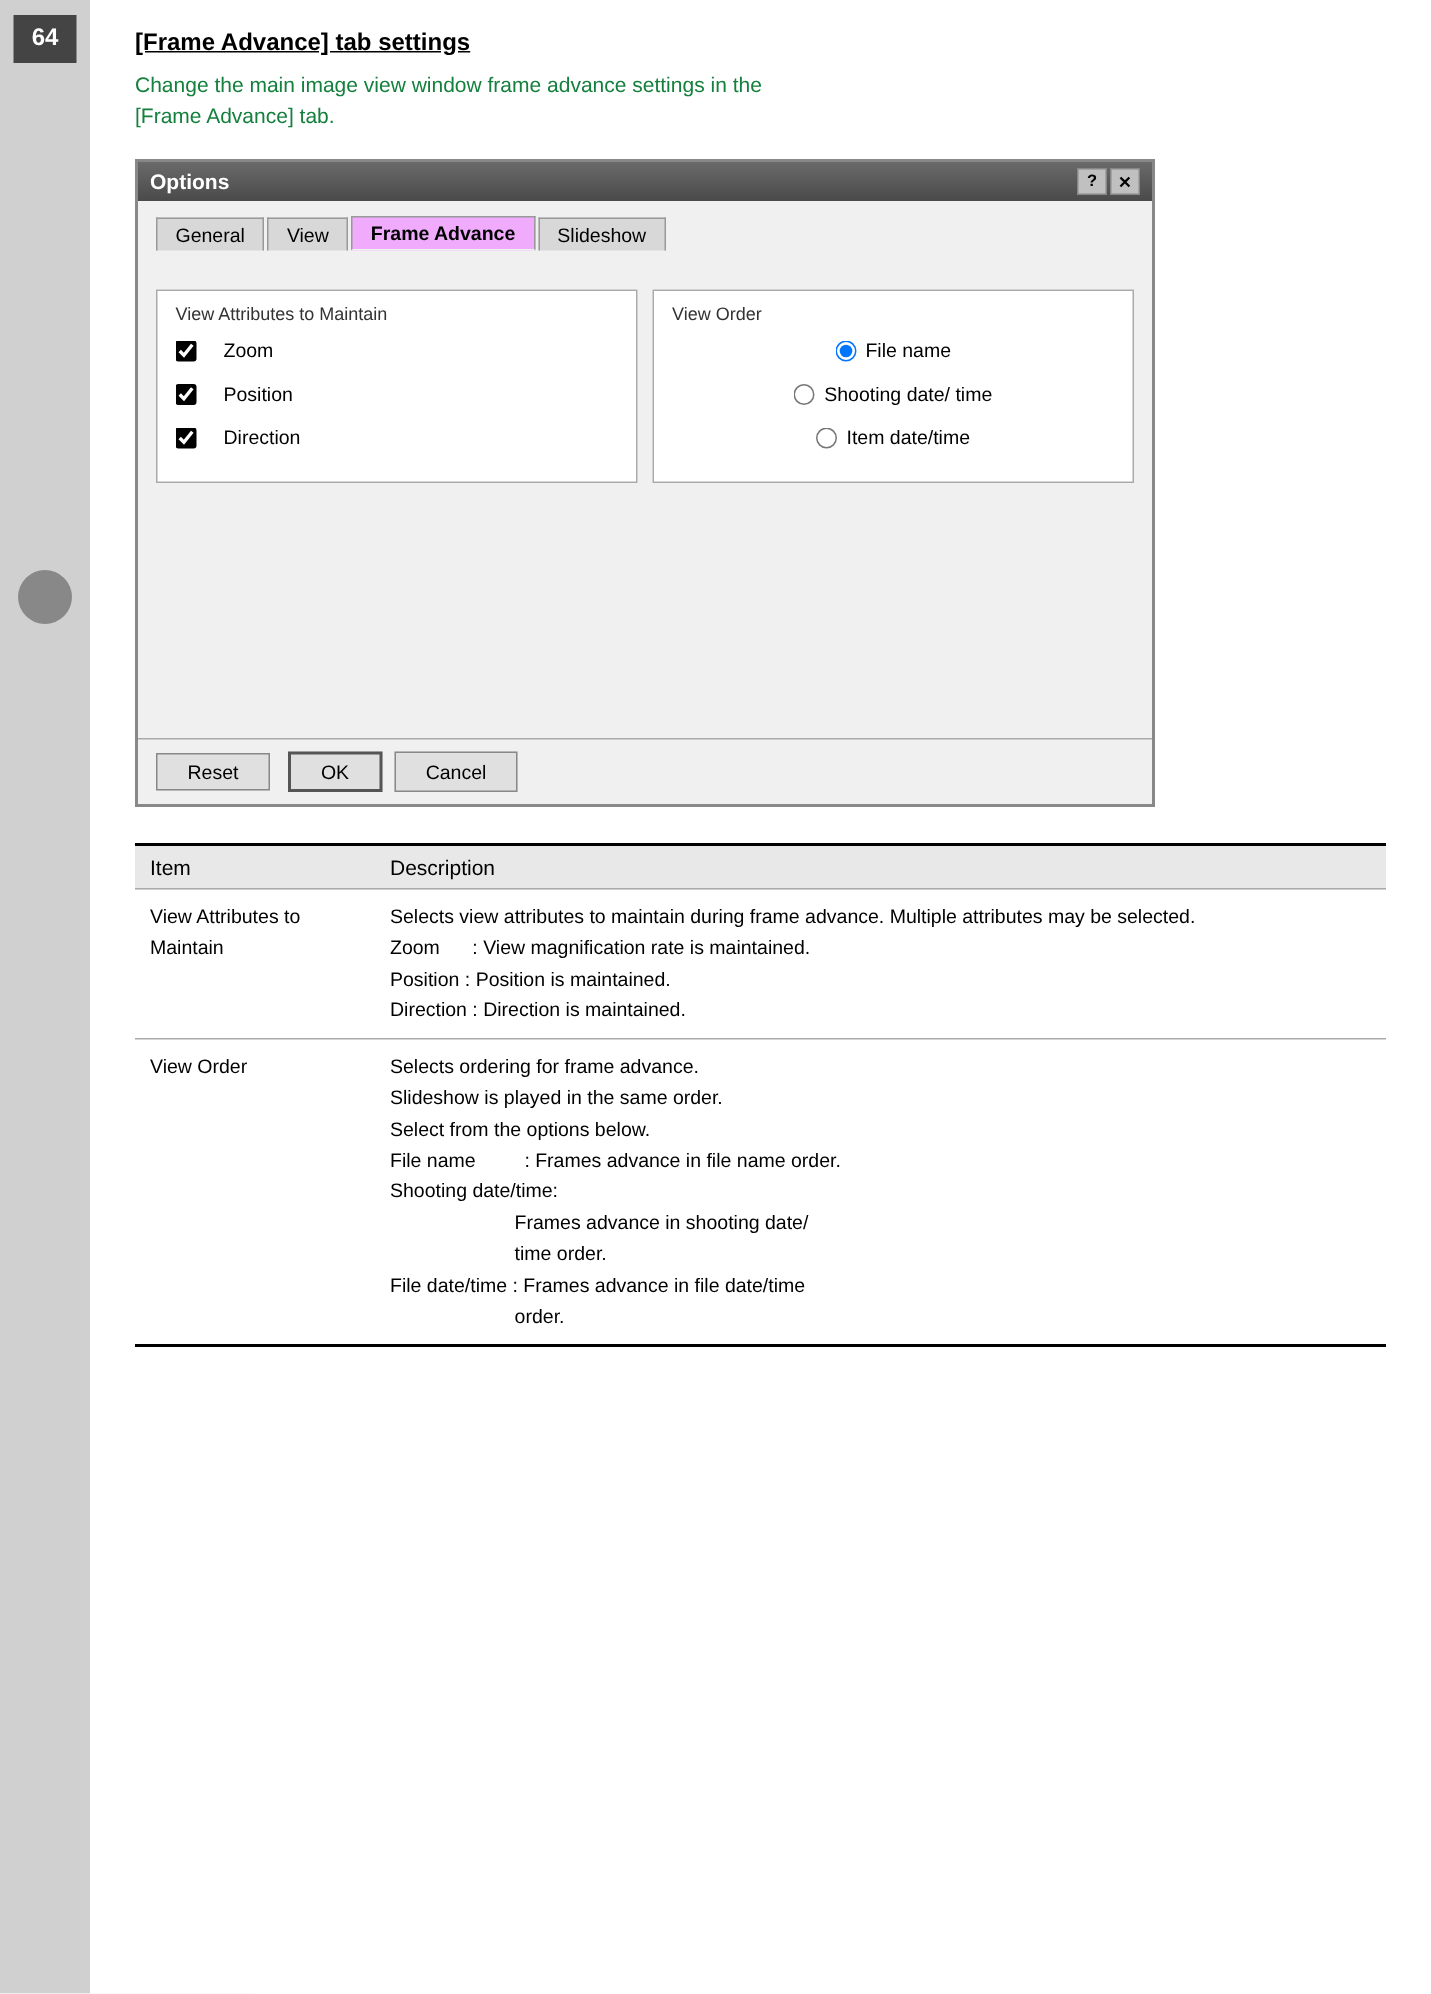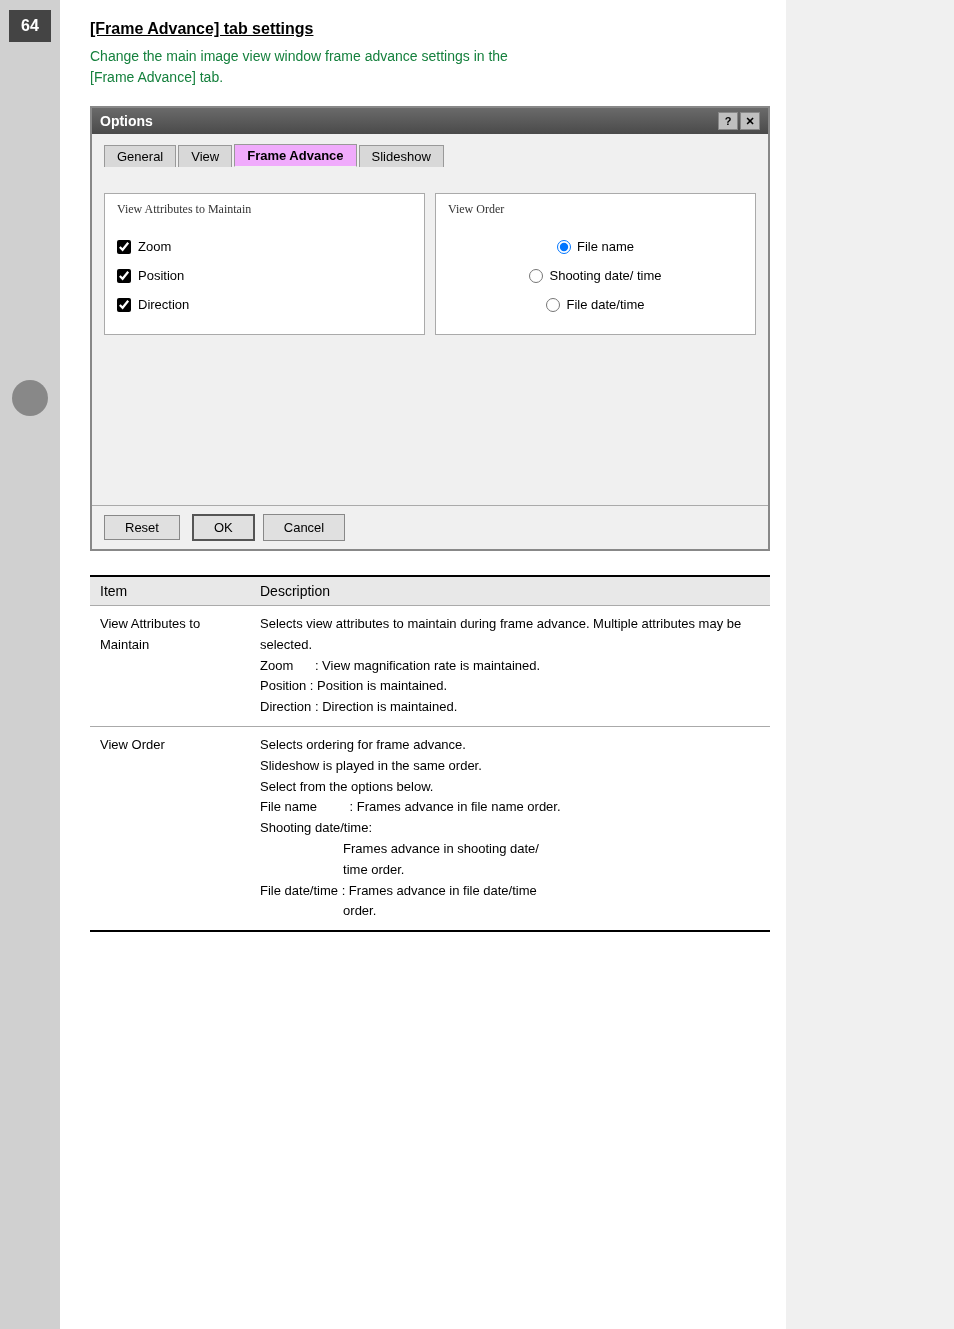--- a/index.html
+++ b/index.html
@@ -6,21 +6,21 @@
     body {
       background: #f0f0f0;
       font-family: Arial, sans-serif;
       font-size: 14px;
       width: 954px;
       min-height: 1329px;
     }
 
     .page-container {
       display: flex;
-      width: 786px;
+      width: 954px;
       min-height: 1329px;
       background: white;
     }
 
     .left-sidebar {
       width: 60px;
       background: #d0d0d0;
       display: flex;
       flex-direction: column;
       align-items: center;
@@ -143,28 +143,27 @@
     .panel-box {
       border: 1px solid #aaa;
       background: white;
       padding: 8px 12px;
       flex: 1;
     }
 
     .panel-title {
       font-size: 12px;
       color: #333;
-      margin-bottom: 22px;
-      font-family: Liberation Serif, serif;
+      margin-bottom: 10px;
     }
 
     .checkbox-row {
       display: flex;
       align-items: center;
-      gap: 7px;
+      gap: 18px;
       margin-bottom: 14px;
       font-size: 13px;
     }
 
     .checkbox-input {
       width: 14px;
       height: 14px;
       accent-color: #000;
     }
 
@@ -313,21 +312,21 @@
             <div class="radio-row">
               <input type="radio" class="radio-input" name="vieworder" checked="" style="">
               <label>File name</label>
             </div>
             <div class="radio-row">
               <input type="radio" class="radio-input" name="vieworder" style="">
               <label>Shooting date/ time</label>
             </div>
             <div class="radio-row">
               <input type="radio" class="radio-input" name="vieworder" style="">
-              <label>File date/time</label>
+              <label>Item date/time</label>
             </div>
           </div>
         </div>
 
         <div class="dialog-spacer"></div>
       </div>
 
       <div class="dialog-footer">
         <button class="btn">Reset</button>
         <div class="footer-right">

